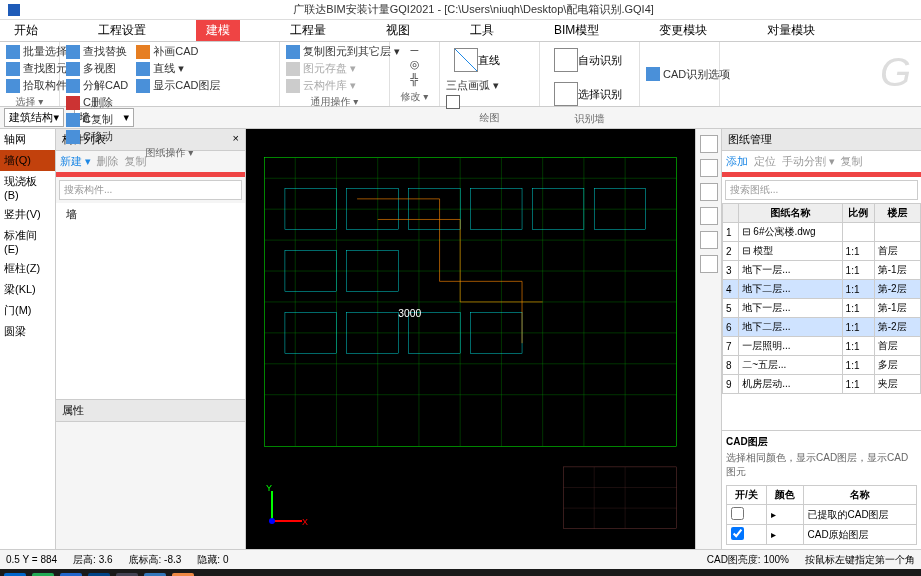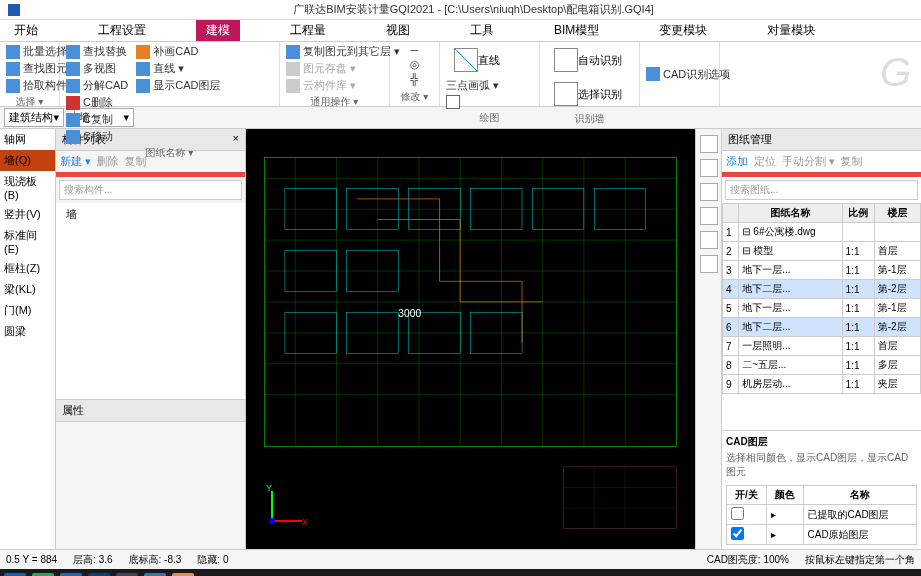--- a/index.html
+++ b/index.html
@@ -2,21 +2,21 @@
 <html><head>
 <meta charset="utf-8">
 <style>
 * { box-sizing: border-box; margin: 0; padding: 0; font-family: "Microsoft YaHei", sans-serif; }
 body { width: 921px; height: 576px; overflow: hidden; background: #f0f0f0; font-size: 11px; }
 .titlebar { height: 20px; background: #fff; display: flex; align-items: center; padding-left: 8px; border-bottom: 1px solid #ddd; }
 .titlebar .logo { width: 12px; height: 12px; background: #1e5bb8; margin-right: 6px; }
 .titlebar .title { flex: 1; text-align: center; color: #333; font-size: 11px; }
 .menubar { height: 22px; background: #fff; display: flex; align-items: center; padding-left: 4px; border-bottom: 1px solid #ccc; font-size: 12px; gap: 40px; }
 .menubar span { padding: 2px 10px; cursor: pointer; }
-.menubar span.active { background: #be185d; color: #fff; }
+.menubar span.active { background: #ef4444; color: #fff; }
 .ribbon { height: 65px; background: #fff; display: flex; border-bottom: 1px solid #ccc; position: relative; }
 .ribbon-group { border-right: 1px solid #e0e0e0; padding: 2px 6px; display: flex; flex-direction: column; }
 .ribbon-group .items { display: flex; flex-wrap: wrap; gap: 2px 8px; flex: 1; }
 .ribbon-group .label { text-align: center; font-size: 10px; color: #666; padding-top: 2px; }
 .ribbon-item { display: flex; align-items: center; gap: 3px; font-size: 11px; color: #333; cursor: pointer; white-space: nowrap; }
 .ribbon-item .icn { width: 14px; height: 14px; background: #4a90d9; }
 .ribbon-big { display: flex; flex-direction: row; align-items: center; padding: 4px 8px; cursor: pointer; }
 .ribbon-big .bicn { width: 24px; height: 24px; border: 1px solid #888; }
 .watermark { position: absolute; right: 10px; top: 8px; font-size: 40px; color: #ddd; font-style: italic; }
 .toolbar2 { height: 22px; background: #f5f5f5; display: flex; align-items: center; padding-left: 4px; border-bottom: 1px solid #ccc; gap: 10px; }
@@ -131,21 +131,21 @@
         <div class="ribbon-item">
             <span class="icn"></span>
             <span>C复制</span>
           </div>
         <div class="ribbon-item">
             <span class="icn"></span>
             <span>C移动</span>
           </div>
       </div>
     </div>
-    <div class="label">图纸名称 ▾</div>
+    <div class="label">图纸操作 ▾</div>
   </div>
   <div class="ribbon-group" style="width:110px">
     <div class="items" style="flex-direction:column">
       <div class="ribbon-item">
           <span class="icn"></span>
           <span>复制图元到其它层 ▾</span>
         </div>
       <div class="ribbon-item" style="color:#aaa">
           <span class="icn" style="background:#ccc"></span>
           <span>图元存盘 ▾</span>

